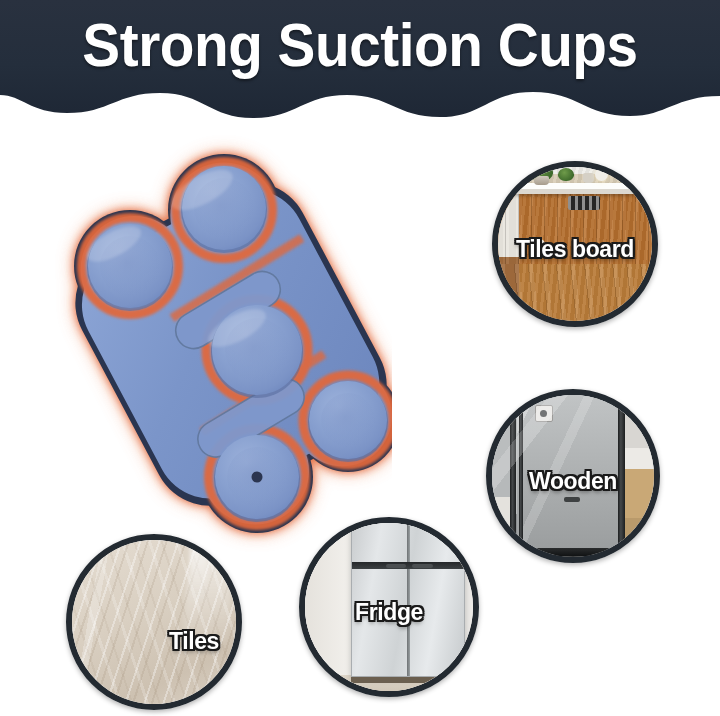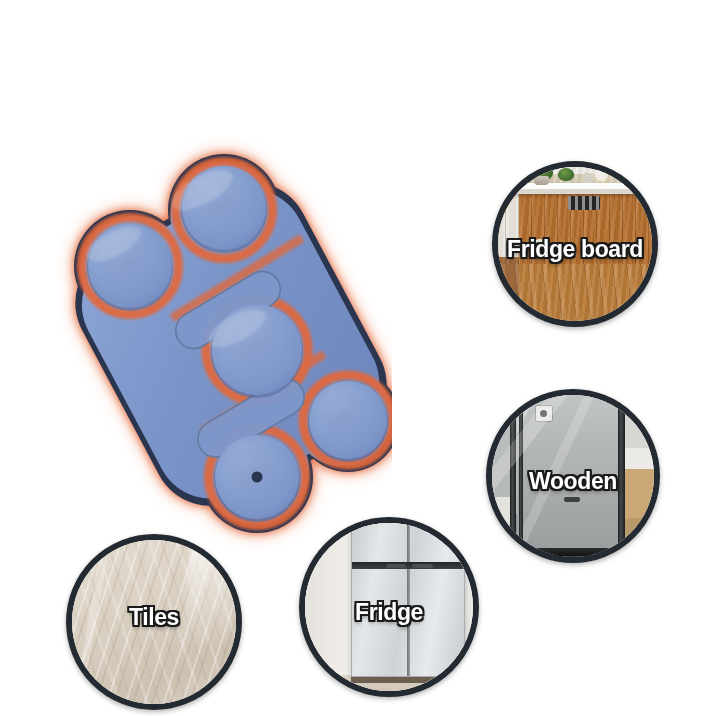--- a/index.html
+++ b/index.html
@@ -99,21 +99,21 @@
        0   -2px 0 #1a1a1a,  0    2px 0 #1a1a1a,
        0 3px 4px rgba(0,0,0,0.55);
   }
 
   
   #feat-wood   { left: 492px; top: 161px; width: 166px; height: 166px; }
   #feat-wood   .caption { top: 69px; }
   #feat-glass  { left: 486px; top: 389px; width: 174px; height: 174px; }
   #feat-glass  .caption { top: 73px; }
   #feat-tiles  { left: 66px;  top: 534px; width: 176px; height: 176px; }
-  #feat-tiles  .caption { top: 64px; }
+  #feat-tiles  .caption { top: 88px; margin-left: 40px; }
   #feat-fridge { left: 299px; top: 517px; width: 180px; height: 180px; }
   #feat-fridge .caption { top: 76px; }
 
   
   
   .photo-wood {
     background:
       
       linear-gradient(to bottom,
         rgba(0,0,0,0) 0 62%, rgba(0,0,0,0.05) 62% 100%),
@@ -328,20 +328,41 @@
     position: absolute;
     left: 0; bottom: 0; width: 100%; height: 12%;
     background: linear-gradient(to bottom, #ded6c9, #cdc2b2);
   }
 </style>
 </head>
 <body>
 
 <div id="page">
 
+  <div class="header">
+    <svg class="header-svg" width="720" height="130" viewBox="0 0 720 130">
+      <defs>
+        <linearGradient id="hdrGrad" x1="0" y1="0" x2="0" y2="1">
+          <stop offset="0%" stop-color="#29313f"></stop>
+          <stop offset="55%" stop-color="#242e3c"></stop>
+          <stop offset="100%" stop-color="#1e2735"></stop>
+        </linearGradient>
+      </defs>
+      <path d="M0,0 L720,0 L720,96
+               C 675,96 667,116 630,116
+               C 585,116 578,92 533,92
+               C 488,92 483,117 440,117
+               C 396,117 390,95 347,95
+               C 303,95 297,118 253,118
+               C 209,118 204,93 160,93
+               C 116,93 110,113 67,113
+               C 30,113 22,95 0,95 Z" fill="url(#hdrGrad)"></path>
+    </svg>
+    <div class="header-title">Strong Suction Cups</div>
+  </div>
 
   <div class="product">
     <svg width="340" height="420" viewBox="0 0 340 420">
       <defs>
 
         <filter id="glowBlurBig" x="-60%" y="-60%" width="220%" height="220%">
           <feGaussianBlur stdDeviation="9"></feGaussianBlur>
         </filter>
         <filter id="glowBlurMid" x="-60%" y="-60%" width="220%" height="220%">
           <feGaussianBlur stdDeviation="4.5"></feGaussianBlur>
@@ -459,21 +480,21 @@
       <div class="wood-floor"></div>
       <div class="wood-shelf"></div>
       <div class="wood-plant" style="left:22%;top:2%;width:24px;height:17px;"></div>
       <div class="wood-plant" style="left:40%;top:4%;width:16px;height:13px;"></div>
       <div class="wood-pot" style="left:25%;top:9%;width:15px;height:9px;"></div>
       <div class="wood-pot" style="left:55%;top:7%;width:11px;height:10px;background:#d5d0c6;"></div>
       <div class="wood-lamp" style="left:62%;top:4%;"></div>
       <div class="wood-box" style="left:46%;top:21%;width:32px;height:14px;"></div>
       <div class="wood-pot" style="left:25%;top:47%;width:11px;height:10px;background:#efeae0;border-radius:50%;"></div>
     </div>
-    <div class="caption">Fridge board</div>
+    <div class="caption">Tiles board</div>
   </div>
 
   <div class="feature" id="feat-glass">
     <div class="photo photo-glass">
       <div class="glass-left-room"></div>
       <div class="glass-bg-marble"></div>
       <div class="glass-right-room"></div>
       <div class="glass-frame-v" style="left:14%;width:6px;"></div>
       <div class="glass-frame-v" style="left:19%;width:4px;"></div>
       <div class="glass-frame-v" style="left:76%;width:7px;"></div>

